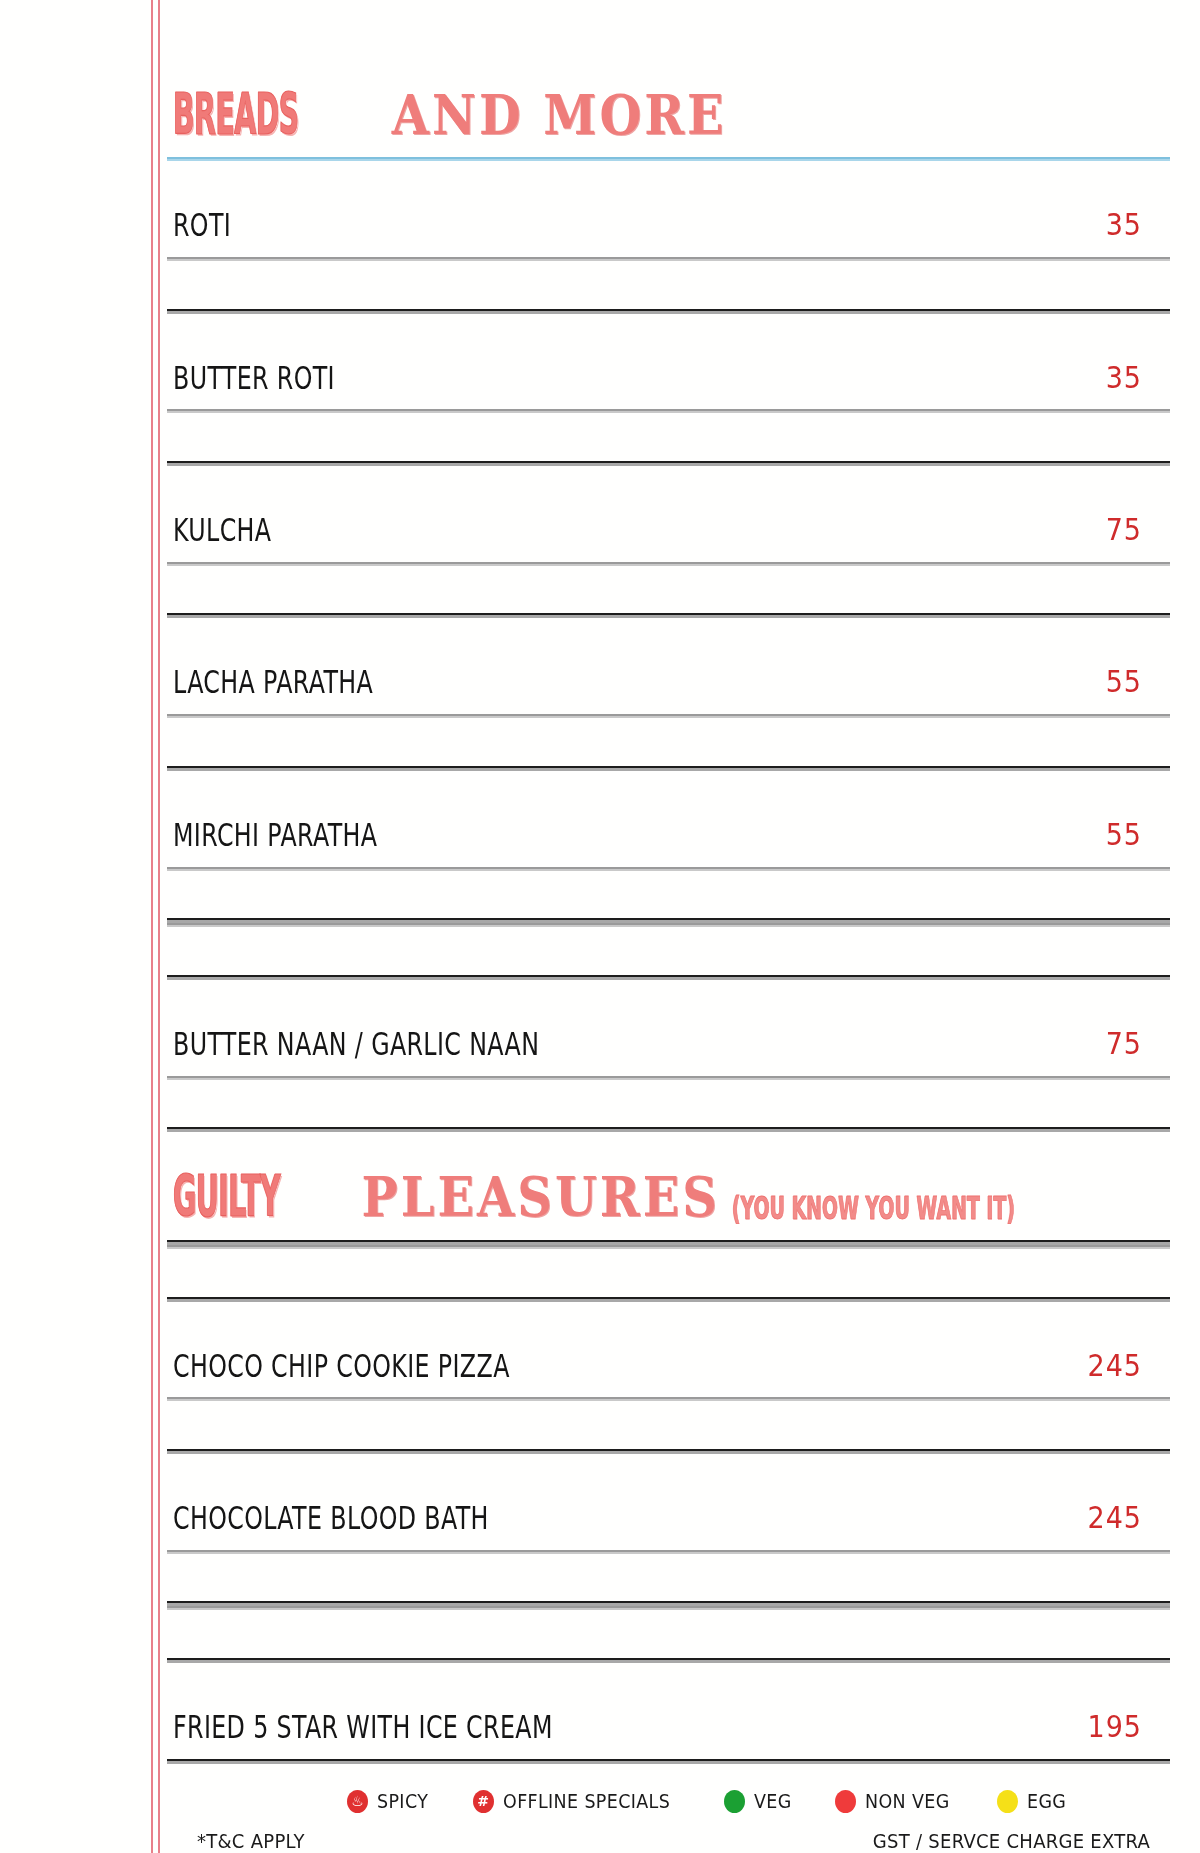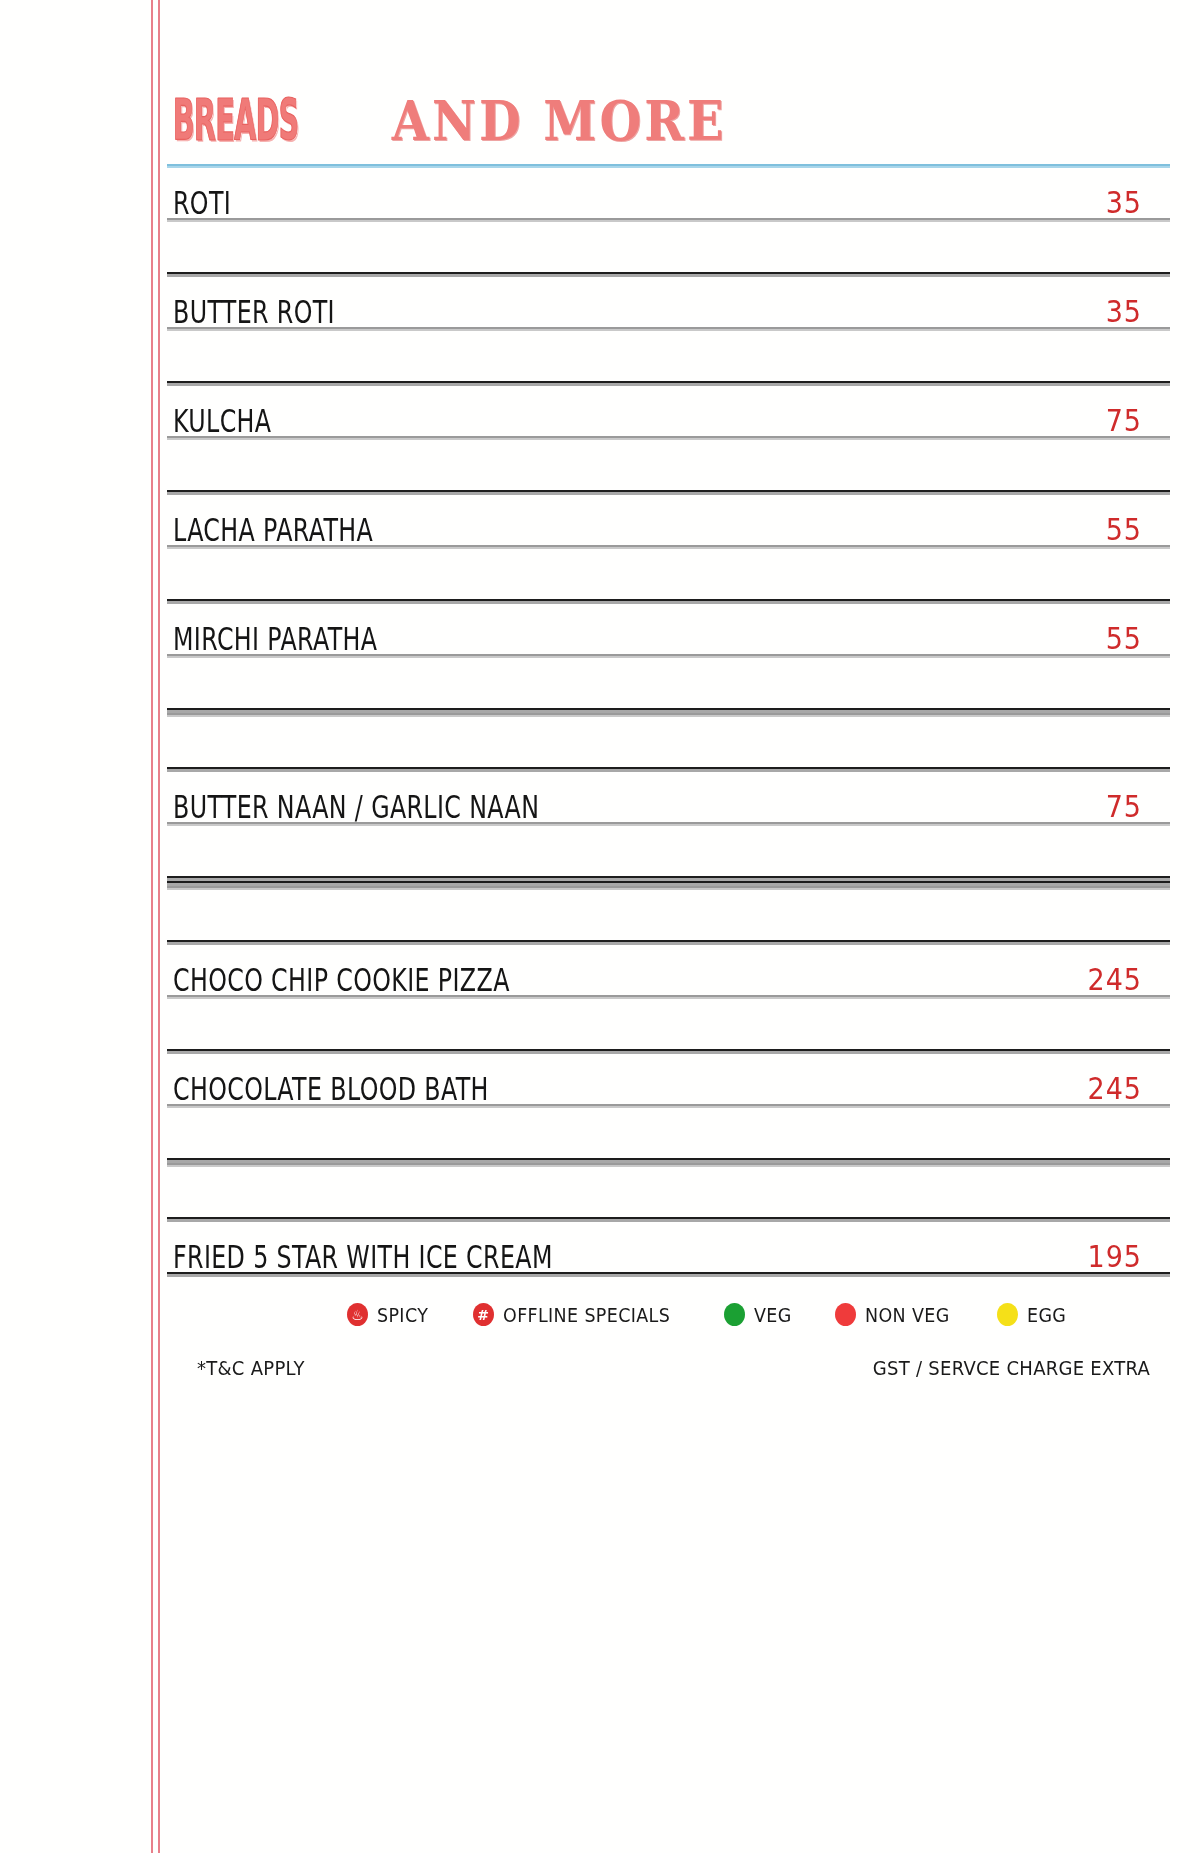--- a/index.html
+++ b/index.html
@@ -123,24 +123,25 @@
   }
   .rule-gray.light{
     border-top:2px solid #9a9a9a;
     border-bottom:2px solid #c9c9c9;
   }
 
   
   .row{
     height:50px;
     display:flex;
-    align-items:flex-end;
+    align-items:flex-start;
     justify-content:space-between;
     padding:0 28px 0 6px;
     box-sizing:border-box;
+    margin-top:48px;
   }
   .row .name{
     font-family:"DejaVu Sans",sans-serif;
     font-weight:400;
     font-size:27px;
     letter-spacing:0.4px;
     color:#151515;
     transform:scaleX(0.88) scaleY(1.18);
     transform-origin:left center;
     white-space:nowrap;
@@ -188,21 +189,21 @@
   }
   .dot.icon{
     display:flex;align-items:center;justify-content:center;
     color:#fff;font-size:14px;font-weight:700;
     font-family:"DejaVu Sans",sans-serif;
     line-height:1;
   }
 
   
   .footer{
-    margin-top:30px;
+    margin-top:16px;
     display:flex;
     align-items:center;
     justify-content:space-between;
     padding:0 20px 0 30px;
     text-align:right;
   }
   .footer span{
     font-family:"DejaVu Sans",sans-serif;
     font-size:20px;
     color:#1a1a1a;
@@ -274,20 +275,25 @@
     <div class="rule-gray"></div>
 
     <div class="row">
       <span class="name">BUTTER NAAN / GARLIC NAAN</span>
       <span class="price">75</span>
     </div>
     <div class="rule-gray light"></div>
     <div class="spacer"></div>
     <div class="rule-gray"></div>
 
+    <div class="section-header">
+      <span class="hdr-word1">GUILTY</span>
+      <span class="hdr-word2">PLEASURES</span>
+      <span class="hdr-note">(YOU KNOW YOU WANT IT)</span>
+    </div>
     <div class="rule-gray"></div>
 
     <div class="rule-gray light"></div>
     <div class="spacer"></div>
     <div class="rule-gray"></div>
 
     <div class="row">
       <span class="name">CHOCO CHIP COOKIE PIZZA</span>
       <span class="price">245</span>
     </div>

